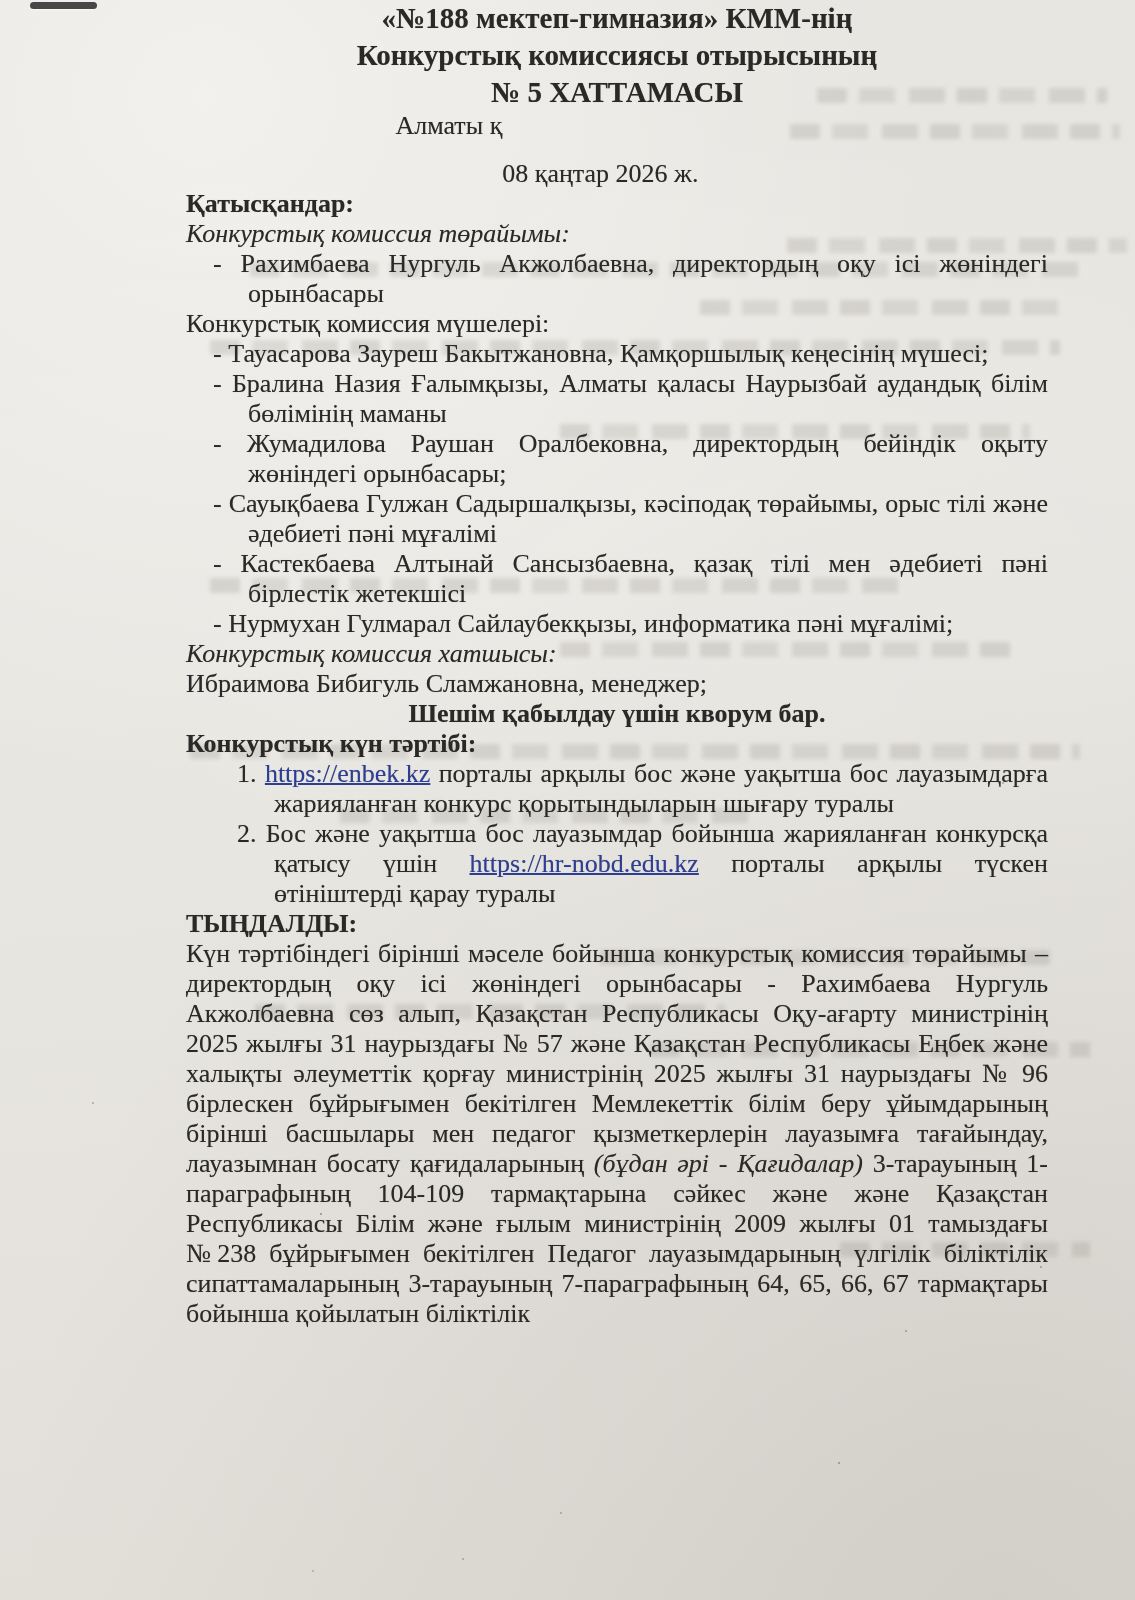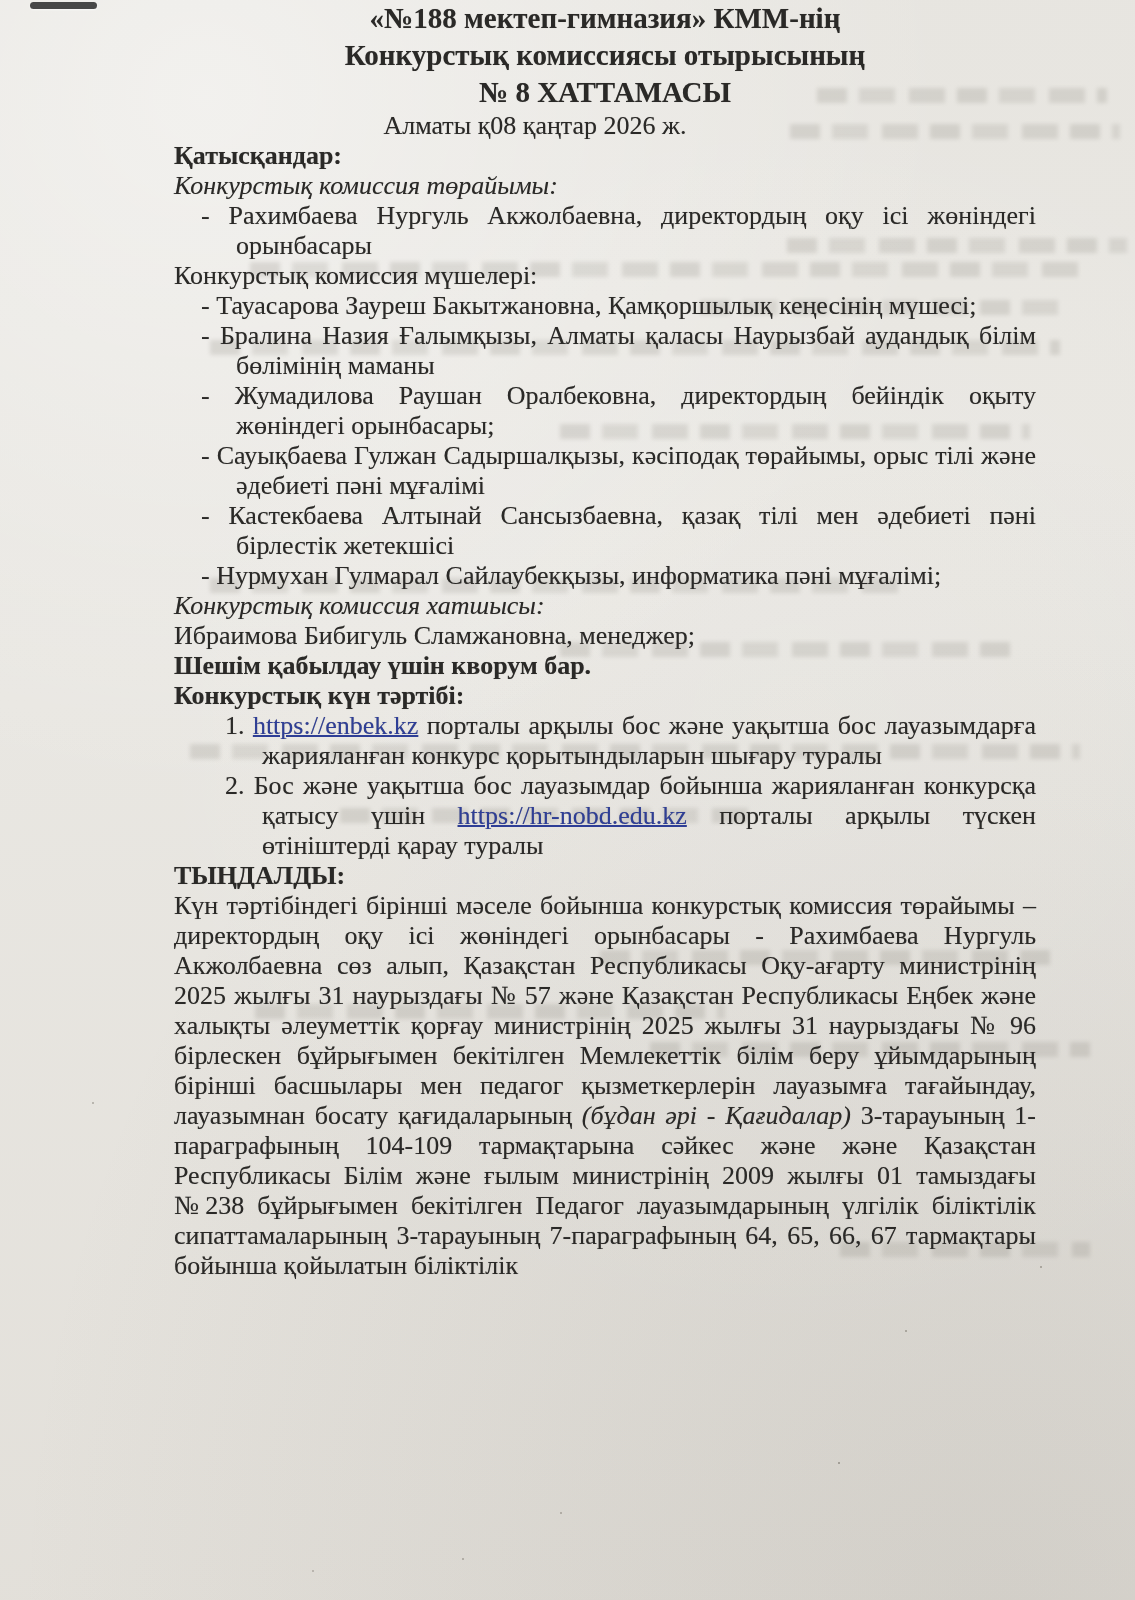--- a/index.html
+++ b/index.html
@@ -22,36 +22,36 @@
       320px 1213px 0 0 rgba(80,75,65,.55),
       838px 1462px 0 0 rgba(80,75,65,.5),
       1040px 1266px 0 0 rgba(80,75,65,.45),
       560px 1512px 0 0 rgba(80,75,65,.4),
       905px 1330px 0 0 rgba(80,75,65,.45),
       462px 1558px 0 0 rgba(80,75,65,.4),
       1002px 782px 0 0 rgba(80,75,65,.4),
       92px 1102px 0 0 rgba(80,75,65,.4),
       312px 1570px 0 0 rgba(80,75,65,.35);}
   .content{
-    position:absolute;left:174px;top:0;width:862px;
+    position:absolute;left:186px;top:0;width:862px;
     font-size:26px;line-height:30px;
     text-shadow:0 0 .7px rgba(40,38,34,.38);
   }
   .content div,.content p{margin:0;}
   .title-block{margin-top:56px;text-align:center;font-weight:700;font-size:29px;line-height:37px;}
   .date-row{display:flex;justify-content:center;margin-top:8px;}
-  .date-row .date{margin-right:140px;}
+  .date-row .date{margin-right:140px;margin-top:48px;}
   .bold{font-weight:700;}
   .italic{font-style:italic;margin-top:20px;}
   .just{text-align:justify;}
   .dash-item{padding-left:62px;text-indent:-35px;text-align:justify;font-family:Liberation Serif, serif;}
   .num-item{padding-left:88px;text-indent:-37px;text-align:justify;}
   .m-att{margin-top:22px;}
   .m-mem{margin-top:6px;}
-  .m-quorum{margin-top:30px;}
+  .m-quorum{margin-top:30px;text-align:center;}
   .m-agenda{margin-top:29px;}
   .m-heard{margin-top:28px;}
   .link{color:#2e3e96;text-decoration:underline;text-decoration-thickness:1.5px;cursor:pointer;}
 </style>
 </head>
 <body>
 
 <div class="paper">
 
   <div class="slot"></div>
@@ -70,21 +70,21 @@
   <div class="ghost" style="left:255px;top:1004px;width:470px;"></div>
   <div class="ghost" style="left:650px;top:1042px;width:440px;"></div>
   <div class="ghost" style="left:840px;top:1242px;width:250px;"></div>
   <div class="specks"></div>
 
   <div class="content">
 
     <div class="title-block">
       <div>«№188 мектеп-гимназия» КММ-нің</div>
       <div>Конкурстық комиссиясы отырысының</div>
-      <div>№ 8 ХАТТАМАСЫ</div>
+      <div>№ 5 ХАТТАМАСЫ</div>
     </div>
 
     <div class="date-row">
       <span>Алматы қ</span>
       <span class="date">08 қаңтар 2026 ж.</span>
     </div>
 
     <div class="bold m-att">Қатысқандар:</div>
     <div class="italic">Конкурстық комиссия төрайымы:</div>
     <div class="dash-item">

